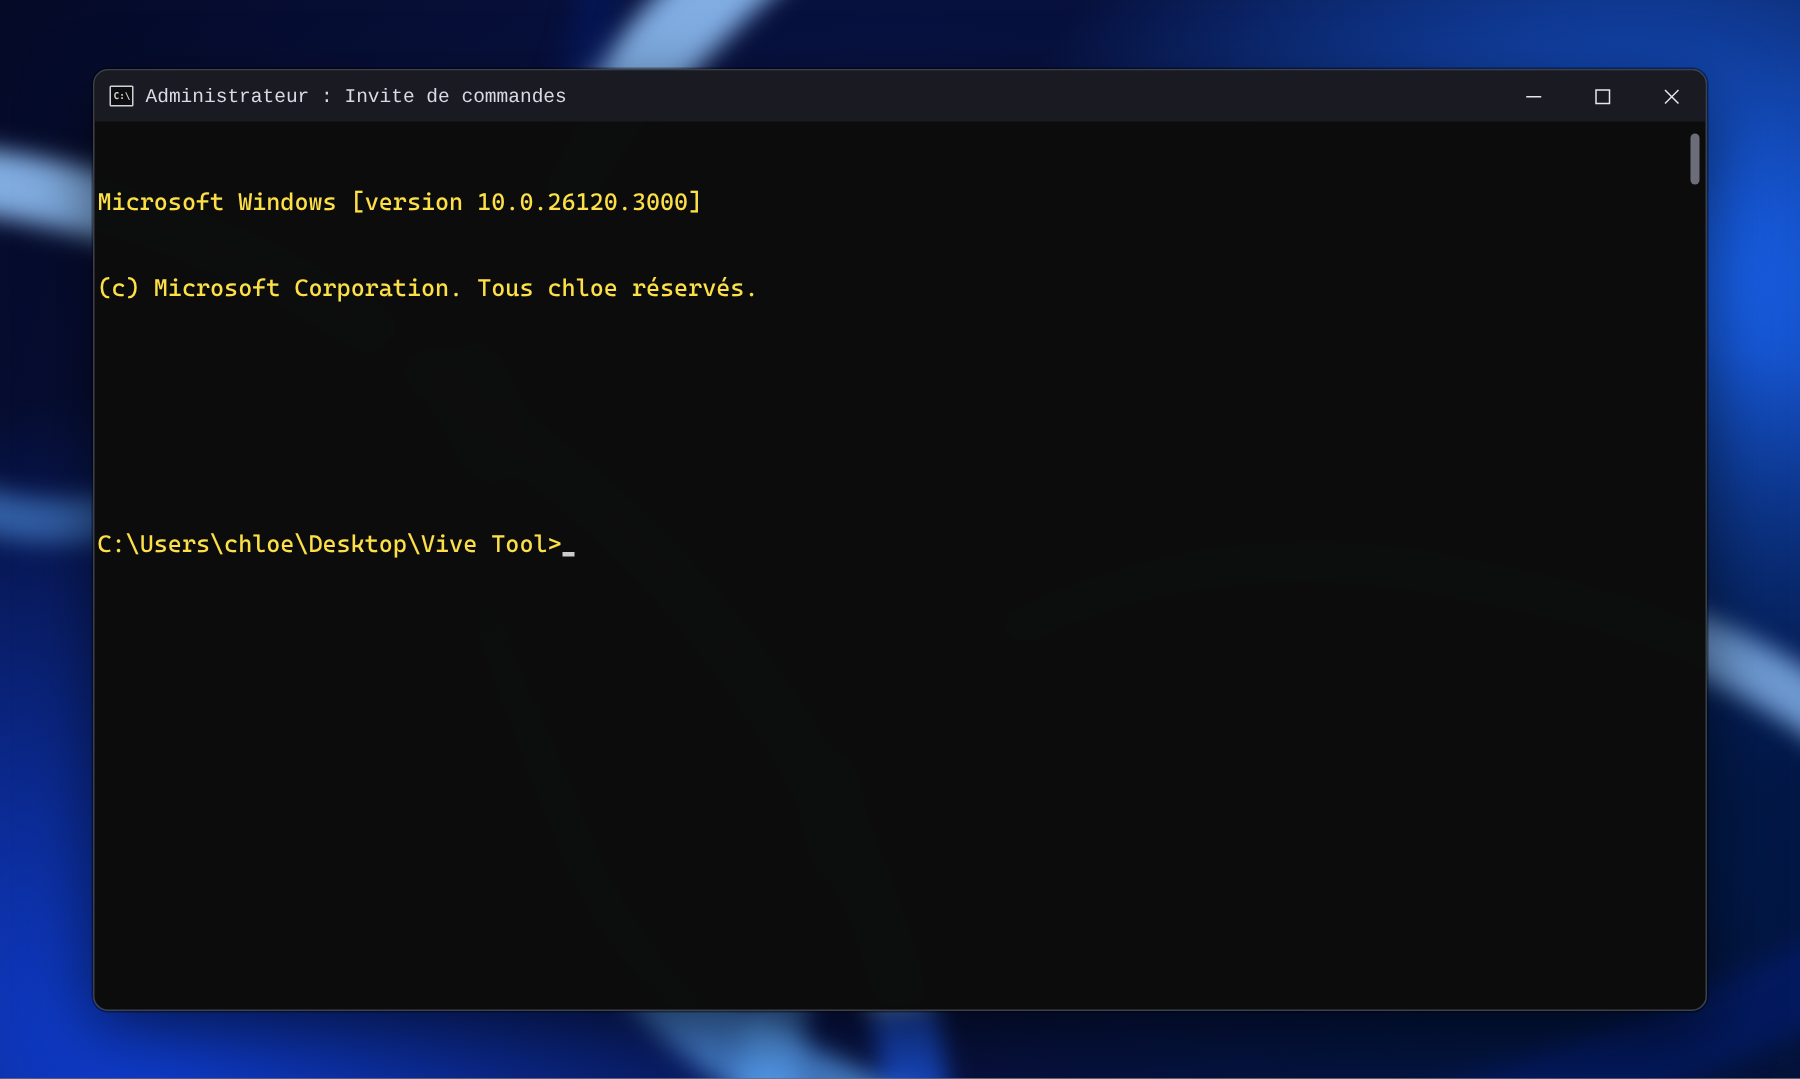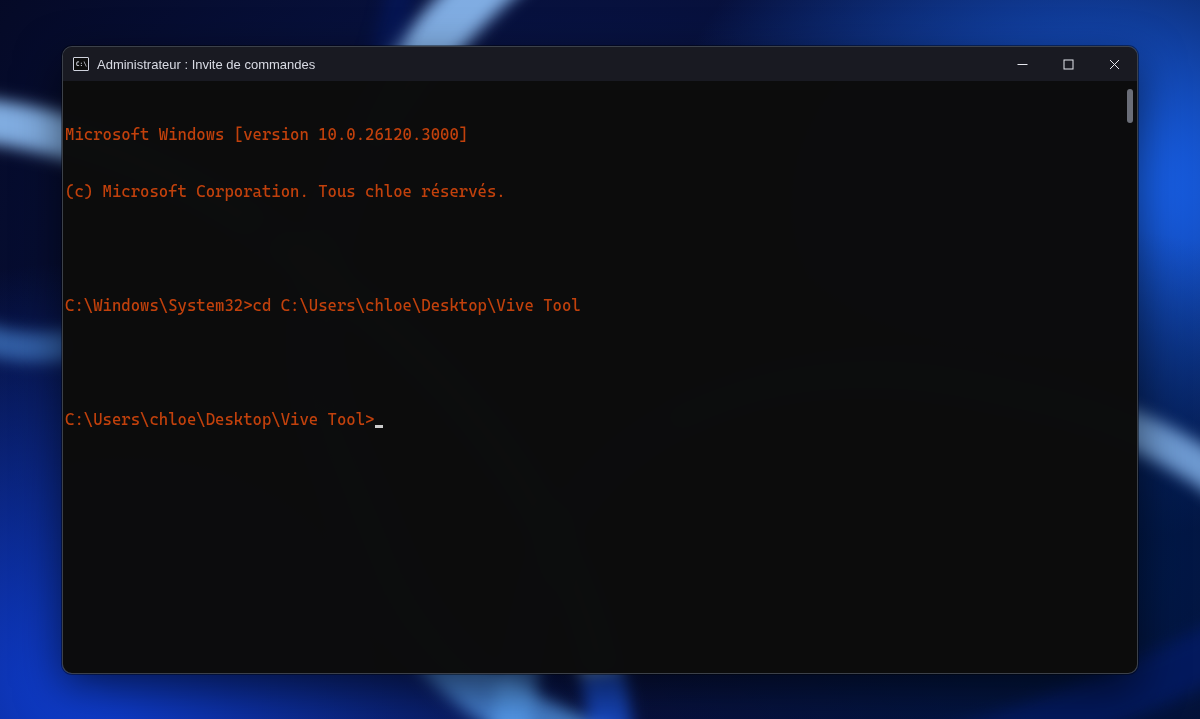--- a/index.html
+++ b/index.html
@@ -47,20 +47,21 @@
       flex-direction: column;
     }
     .titlebar {
       height: 34px;
       display: flex;
       align-items: center;
       color: #d9dbe4;
       font-size: 13px;
       background: rgba(36,39,53,0.55);
       user-select: none;
+      font-family: Liberation Mono, monospace;
     }
     .titlebar-left { display:flex; align-items:center; gap:8px; padding-left:10px; flex:1; }
     .app-icon {
       width: 16px; height: 14px;
       border: 1px solid #cfd2dd; border-radius:1px;
       position: relative; background:#0e0e0e;
       display:inline-block;
     }
     .app-icon::before{
       content:"C:\\"; position:absolute; left:1px; top:-1px;
@@ -78,21 +79,21 @@
     .terminal-wrap { position:relative; flex:1; }
     .scrollbar-stub {
       position:absolute; right:4px; top:8px;
       width:6px; height:34px;
       background:#6b6e78; border-radius:3px;
     }
     .terminal {
       position:absolute; left:0; right:14px; top:4px; bottom:0;
       padding: 2px 4px 0 2px;
       font: 16px/19px Consolas, "Cascadia Mono", monospace;
-      color:#c2410c;
+      color:#fde047;
       white-space: pre;
     }
     .line { min-height:19px; }
     .prompt-line { display:flex;align-items:center; }
     .cursor {
       display:inline-block; width:8px; height:3px;
       background:#cccccc; margin-top:14px; margin-left:1px;
     }
   </style>
 </head>
@@ -131,18 +132,17 @@
     </div>
   </div>
 
   <div class="terminal-wrap">
     <div class="scrollbar-stub"></div>
 
     <div class="terminal">
       <div class="line">Microsoft Windows [version 10.0.26120.3000]</div>
       <div class="line">(c) Microsoft Corporation. Tous chloe réservés.</div>
       <div class="line"></div>
-      <div class="line"><span>C:\Windows\System32&gt;</span><span>cd C:\Users\chloe\Desktop\Vive Tool</span></div>
       <div class="line"></div>
       <div class="line prompt-line"><span>C:\Users\chloe\Desktop\Vive Tool&gt;</span><span></span><span class="cursor"></span></div>
     </div>
   </div>
 </div>
 
 </body></html>

